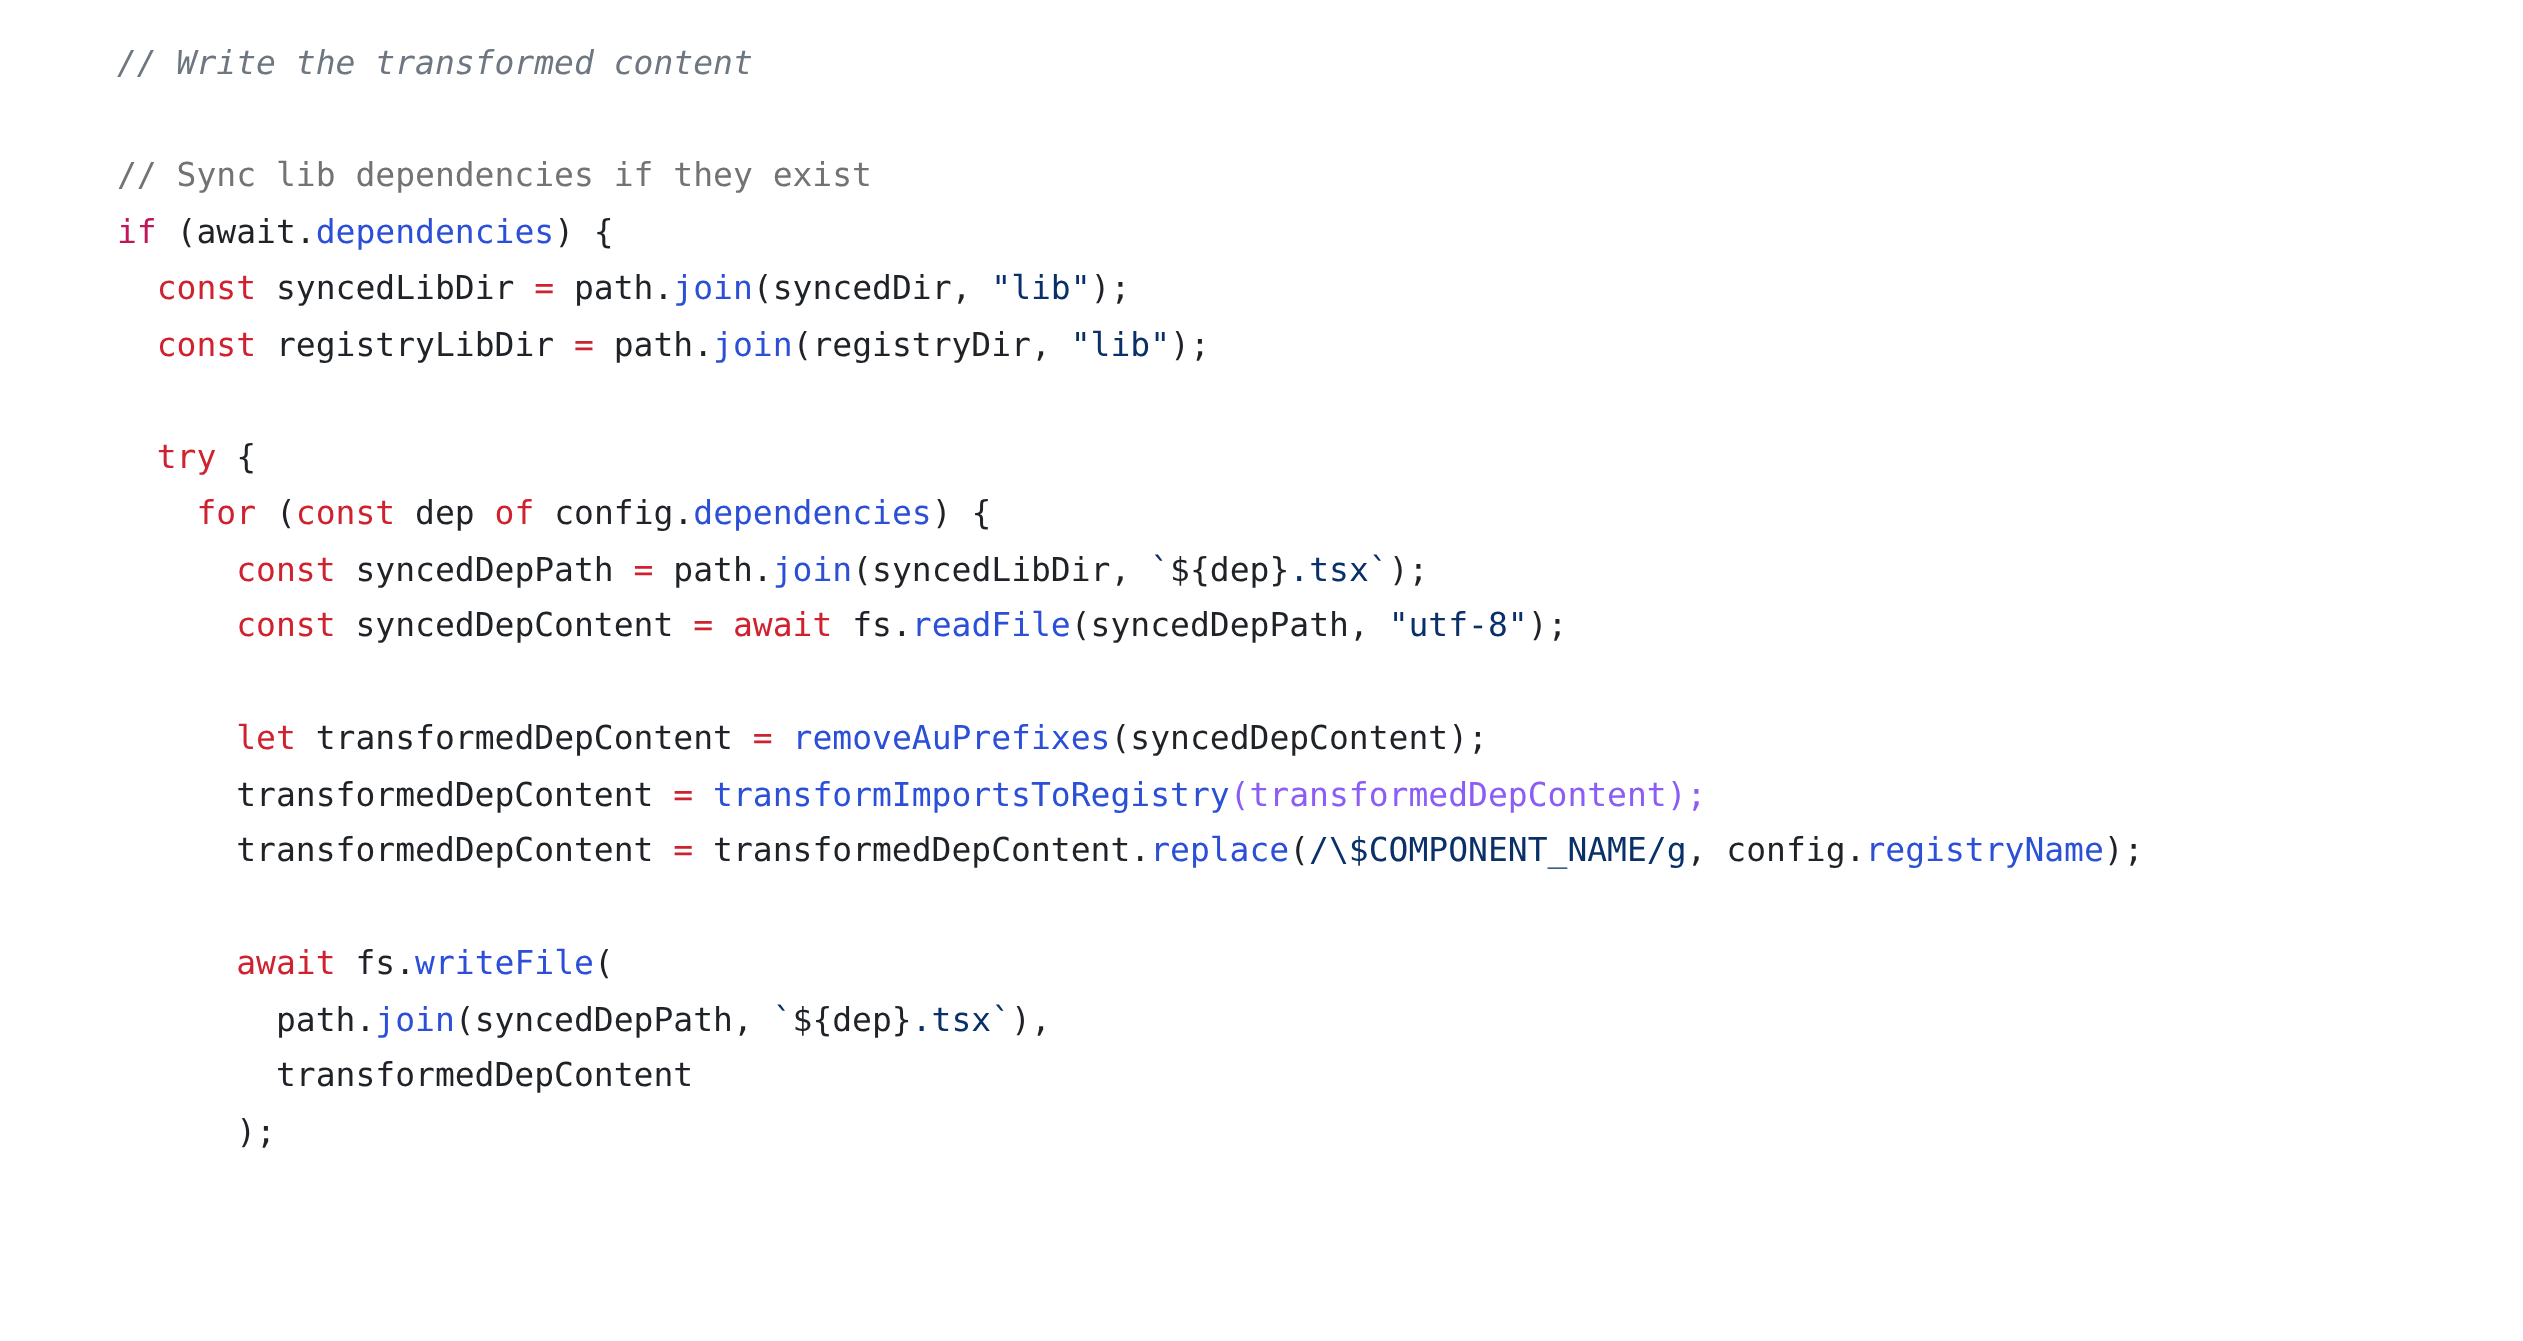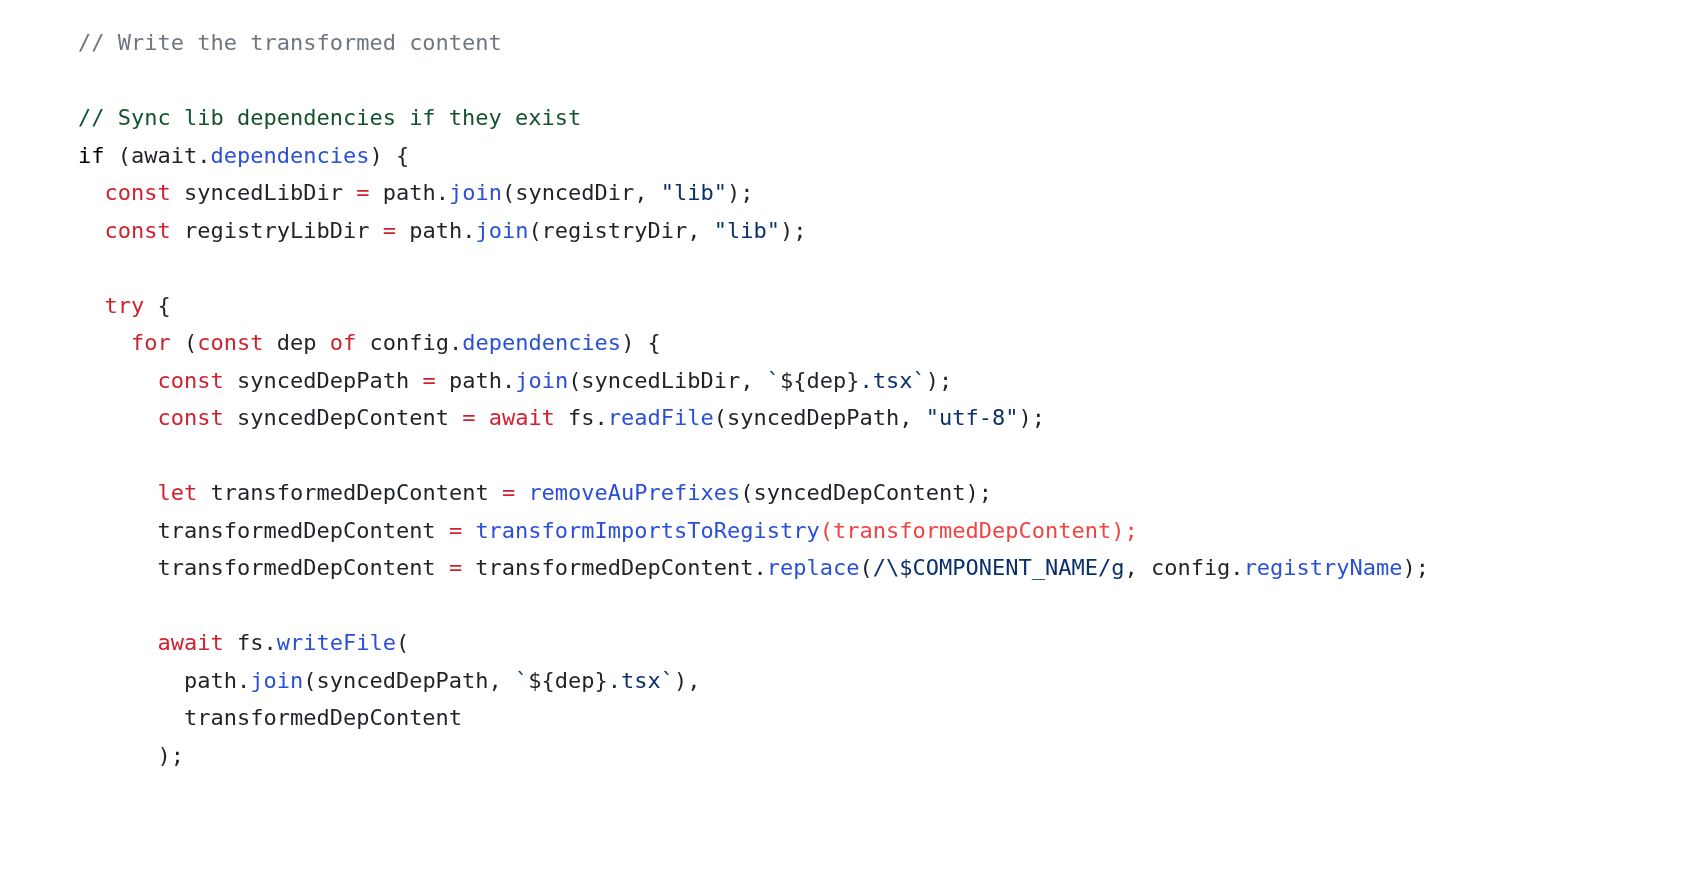--- a/index.html
+++ b/index.html
@@ -20,33 +20,33 @@
   }
   .code-line {
     white-space: pre;
     height: 37.5px;
   }
 </style>
 </head>
 <body>
 
 <div class="code-block">
-    <div class="code-line"><span style="color: rgb(110, 119, 129);">// Write the transformed content</span></div>
+    <div class="code-line"><span style="color: rgb(110, 119, 129); font-style: italic;">// Write the transformed content</span></div>
     <div class="code-line">&nbsp;</div>
-    <div class="code-line"><span style="color: #14532d; text-align: center;">// Sync lib dependencies if they exist</span></div>
-    <div class="code-line"><span style="color: #000000;">if</span><span style="color: rgb(31, 35, 40);"> (await.</span><span style="color: rgb(43, 79, 215);">dependencies</span><span style="color: rgb(31, 35, 40);">) {</span></div>
+    <div class="code-line"><span style="color: #737373; text-align: center;">// Sync lib dependencies if they exist</span></div>
+    <div class="code-line"><span style="color: #be185d;">if</span><span style="color: rgb(31, 35, 40);"> (await.</span><span style="color: rgb(43, 79, 215);">dependencies</span><span style="color: rgb(31, 35, 40);">) {</span></div>
     <div class="code-line"><span style="color: rgb(31, 35, 40);">  </span><span style="color: rgb(207, 34, 46);">const</span><span style="color: rgb(31, 35, 40);"> syncedLibDir </span><span style="color: rgb(207, 34, 46);">=</span><span style="color: rgb(31, 35, 40);"> path.</span><span style="color: rgb(43, 79, 215);">join</span><span style="color: rgb(31, 35, 40);">(syncedDir, </span><span style="color: rgb(10, 48, 105);">"lib"</span><span style="color: rgb(31, 35, 40);">);</span></div>
     <div class="code-line"><span style="color: rgb(31, 35, 40);">  </span><span style="color: rgb(207, 34, 46);">const</span><span style="color: rgb(31, 35, 40);"> registryLibDir </span><span style="color: rgb(207, 34, 46);">=</span><span style="color: rgb(31, 35, 40);"> path.</span><span style="color: rgb(43, 79, 215);">join</span><span style="color: rgb(31, 35, 40);">(registryDir, </span><span style="color: rgb(10, 48, 105);">"lib"</span><span style="color: rgb(31, 35, 40);">);</span></div>
     <div class="code-line">&nbsp;</div>
     <div class="code-line"><span style="color: rgb(31, 35, 40);">  </span><span style="color: rgb(207, 34, 46);">try</span><span style="color: rgb(31, 35, 40);"> {</span></div>
     <div class="code-line"><span style="color: rgb(31, 35, 40);">    </span><span style="color: rgb(207, 34, 46);">for</span><span style="color: rgb(31, 35, 40);"> (</span><span style="color: rgb(207, 34, 46);">const</span><span style="color: rgb(31, 35, 40);"> dep </span><span style="color: rgb(207, 34, 46);">of</span><span style="color: rgb(31, 35, 40);"> config.</span><span style="color: rgb(43, 79, 215);">dependencies</span><span style="color: rgb(31, 35, 40);">) {</span></div>
     <div class="code-line"><span style="color: rgb(31, 35, 40);">      </span><span style="color: rgb(207, 34, 46);">const</span><span style="color: rgb(31, 35, 40);"> syncedDepPath </span><span style="color: rgb(207, 34, 46);">=</span><span style="color: rgb(31, 35, 40);"> path.</span><span style="color: rgb(43, 79, 215);">join</span><span style="color: rgb(31, 35, 40);">(syncedLibDir, </span><span style="color: rgb(10, 48, 105);">`</span><span style="color: rgb(31, 35, 40);">${dep}</span><span style="color: rgb(10, 48, 105);">.tsx`</span><span style="color: rgb(31, 35, 40);">);</span></div>
     <div class="code-line"><span style="color: rgb(31, 35, 40);">      </span><span style="color: rgb(207, 34, 46);">const</span><span style="color: rgb(31, 35, 40);"> syncedDepContent </span><span style="color: rgb(207, 34, 46);">=</span><span style="color: rgb(31, 35, 40);"> </span><span style="color: rgb(207, 34, 46);">await</span><span style="color: rgb(31, 35, 40);"> fs.</span><span style="color: rgb(43, 79, 215);">readFile</span><span style="color: rgb(31, 35, 40);">(syncedDepPath, </span><span style="color: rgb(10, 48, 105);">"utf-8"</span><span style="color: rgb(31, 35, 40);">);</span></div>
     <div class="code-line">&nbsp;</div>
     <div class="code-line"><span style="color: rgb(31, 35, 40);">      </span><span style="color: rgb(207, 34, 46);">let</span><span style="color: rgb(31, 35, 40);"> transformedDepContent </span><span style="color: rgb(207, 34, 46);">=</span><span style="color: rgb(31, 35, 40);"> </span><span style="color: rgb(43, 79, 215);">removeAuPrefixes</span><span style="color: rgb(31, 35, 40);">(syncedDepContent);</span></div>
-    <div class="code-line"><span style="color: rgb(31, 35, 40);">      transformedDepContent </span><span style="color: rgb(207, 34, 46);">=</span><span style="color: rgb(31, 35, 40);"> </span><span style="color: rgb(43, 79, 215);">transformImportsToRegistry</span><span style="color: #ef4444;">(transformedDepContent);</span></div>
+    <div class="code-line"><span style="color: rgb(31, 35, 40);">      transformedDepContent </span><span style="color: rgb(207, 34, 46);">=</span><span style="color: rgb(31, 35, 40);"> </span><span style="color: rgb(43, 79, 215);">transformImportsToRegistry</span><span style="color: #8b5cf6;">(transformedDepContent);</span></div>
     <div class="code-line"><span style="color: rgb(31, 35, 40);">      transformedDepContent </span><span style="color: rgb(207, 34, 46);">=</span><span style="color: rgb(31, 35, 40);"> transformedDepContent.</span><span style="color: rgb(43, 79, 215);">replace</span><span style="color: rgb(31, 35, 40);">(</span><span style="color: rgb(10, 48, 105);">/\$COMPONENT_NAME/g</span><span style="color: rgb(31, 35, 40);">, config.</span><span style="color: rgb(43, 79, 215);">registryName</span><span style="color: rgb(31, 35, 40);">);</span></div>
     <div class="code-line">&nbsp;</div>
     <div class="code-line"><span style="color: rgb(31, 35, 40);">      </span><span style="color: rgb(207, 34, 46);">await</span><span style="color: rgb(31, 35, 40);"> fs.</span><span style="color: rgb(43, 79, 215);">writeFile</span><span style="color: rgb(31, 35, 40);">(</span></div>
     <div class="code-line"><span style="color: rgb(31, 35, 40);">        path.</span><span style="color: rgb(43, 79, 215);">join</span><span style="color: rgb(31, 35, 40);">(syncedDepPath, </span><span style="color: rgb(10, 48, 105);">`</span><span style="color: rgb(31, 35, 40);">${dep}</span><span style="color: rgb(10, 48, 105);">.tsx`</span><span style="color: rgb(31, 35, 40);">),</span></div>
     <div class="code-line"><span style="color: rgb(31, 35, 40);">        transformedDepContent</span></div>
     <div class="code-line"><span style="color: rgb(31, 35, 40);">      );</span></div>
   </div>
 
 </body></html>

